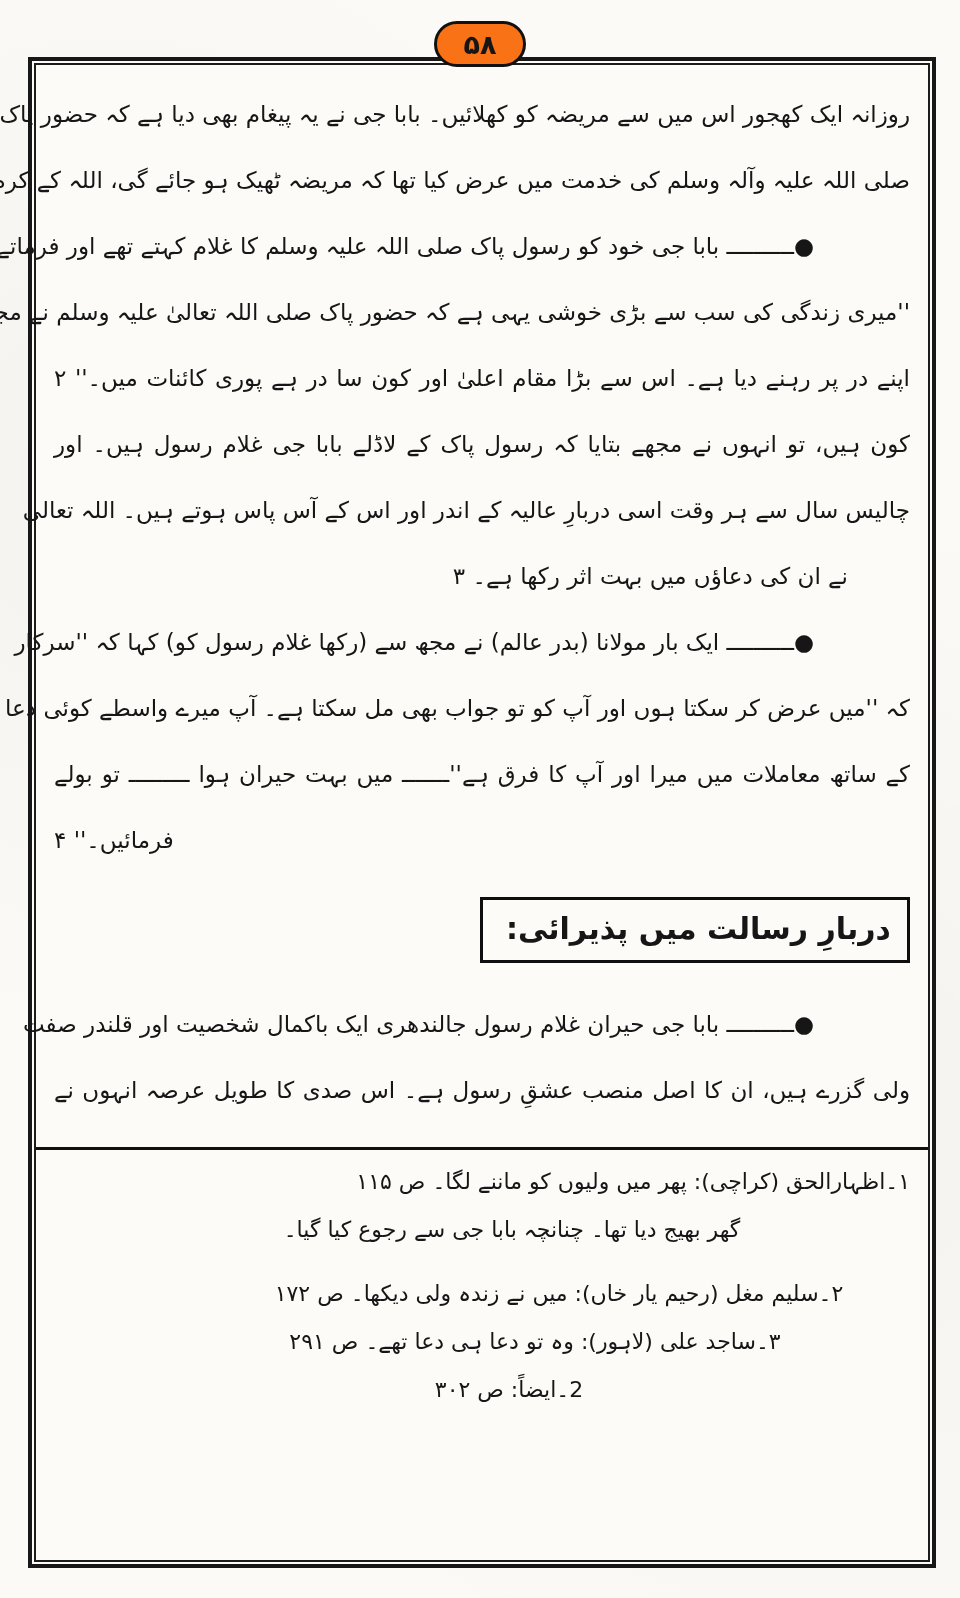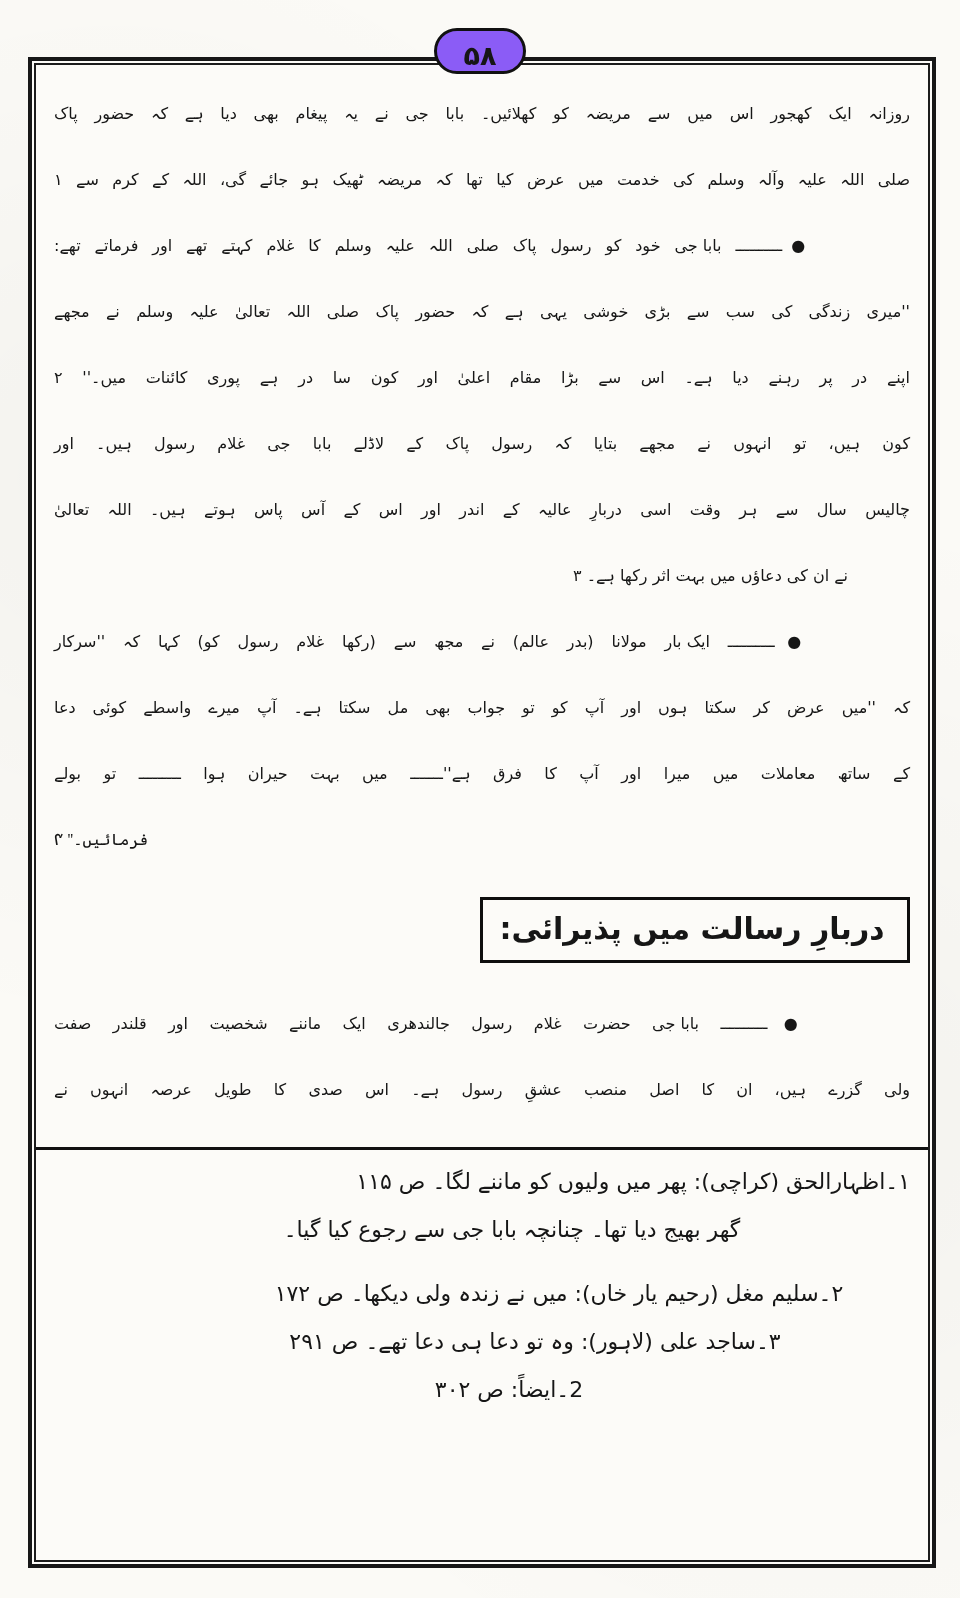--- a/index.html
+++ b/index.html
@@ -13,55 +13,55 @@
     overflow: hidden;
   }
   
   body::before {
     content:""; position:absolute; inset:0; pointer-events:none;
     background:
       radial-gradient(circle at 12% 30%, rgba(0,0,0,0.03), transparent 40%),
       radial-gradient(circle at 85% 70%, rgba(0,0,0,0.03), transparent 45%);
   }
   .page-number-badge {
-    position: absolute; top: 28px; left: 50%; transform: translateX(-50%);
+    position: absolute; top: 21px; left: 50%; transform: translateX(-50%);
     min-width: 92px; height: 46px;
     border: 3px solid #111; border-radius: 26px;
-    display: flex; align-items: flex-end; justify-content: center;
-    font-size: 27px; font-weight: bold; background:#8b5cf6; z-index: 2;
+    display: flex; align-items: center; justify-content: center;
+    font-size: 27px; font-weight: bold; background:#f97316; z-index: 2;
     letter-spacing: 2px;
   }
   .frame-outer {
     position: absolute; left: 28px; top: 57px; width: 908px; height: 1511px;
     border: 4px solid #171717; background:#fcfbf8;
   }
   .frame-inner {
     position: absolute; inset: 2px; border: 2px solid #1c1c1c;
   }
   .content {
     position: absolute; inset: 0; padding: 0 18px;
   }
   .line {
     height: 66px; line-height: 66px;
-    font-size: 16px;
+    font-size: 23px;
     text-align: justify; text-align-last: justify;
     white-space: nowrap;
     overflow: visible;
   }
   .line.first { margin-top: 16px; }
   .bullet-line { padding-right: 96px; }
   .bullet { white-space: nowrap; }
   .indent-right { text-align: right; text-align-last: right; padding-right: 62px; }
-  .flush-left { text-align: center; text-align-last: left; font-family: Liberation Serif, serif; }
+  .flush-left { text-align: center; text-align-last: left; }
   .heading-box {
     width: 430px; margin: 24px 0 0 auto; margin-right: 0;
     border: 3px solid #0e0e0e;
     padding: 11px 16px 13px 10px;
     font-size: 30px; font-weight: bold; line-height: 36px;
-    text-align: center; background: #fcfbf8;
+    text-align: right; background: #fcfbf8;
     letter-spacing: 0.5px;
   }
   .after-heading { margin-top: 28px; }
   .fn-divider {
     border: 0; border-top: 3px solid #111;
     margin: 24px -18px 0 -18px;
   }
   .fn-line {
     height: 48px; line-height: 48px;
     font-size: 22px; white-space: nowrap;
@@ -100,21 +100,21 @@
       <div class="line bullet-line">
         <span class="bullet">●ــــــــــ </span><span>ایک بار مولانا (بدر عالم) نے مجھ سے (رکھا غلام رسول کو) کہا کہ ''سرکار</span>
       </div>
       <div class="line">کہ ''میں عرض کر سکتا ہوں اور آپ کو تو جواب بھی مل سکتا ہے۔ آپ میرے واسطے کوئی دعا</div>
       <div class="line">کے ساتھ معاملات میں میرا اور آپ کا فرق ہے''ـــــــ میں بہت حیران ہوا ـــــــــ تو بولے</div>
       <div class="line flush-left">فرمائیں۔'' ۴</div>
 
       <div class="heading-box">دربارِ رسالت میں پذیرائی:</div>
 
       <div class="line after-heading bullet-line">
-        <span class="bullet">●ــــــــــ </span><span>بابا جی حضرت غلام رسول جالندھری ایک ماننے شخصیت اور قلندر صفت</span>
+        <span class="bullet">●ــــــــــ </span><span>بابا جی حیران غلام رسول جالندھری ایک باکمال شخصیت اور قلندر صفت</span>
       </div>
       <div class="line">ولی گزرے ہیں، ان کا اصل منصب عشقِ رسول ہے۔ اس صدی کا طویل عرصہ انہوں نے</div>
 
       <hr class="fn-divider">
 
       <div class="fn-line fn-right">۱۔اظہارالحق (کراچی): پھر میں ولیوں کو ماننے لگا۔ ص ۱۱۵</div>
       <div class="fn-line fn-center-note">گھر بھیج دیا تھا۔ چنانچہ بابا جی سے رجوع کیا گیا۔</div>
       <div class="fn-line fn-c2">۲۔سلیم مغل (رحیم یار خاں): میں نے زندہ ولی دیکھا۔ ص ۱۷۲</div>
       <div class="fn-line fn-c3">۳۔ساجد علی (لاہور): وہ تو دعا ہی دعا تھے۔ ص ۲۹۱</div>
       <div class="fn-line fn-c4">2۔ایضاً: ص ۳۰۲</div>

